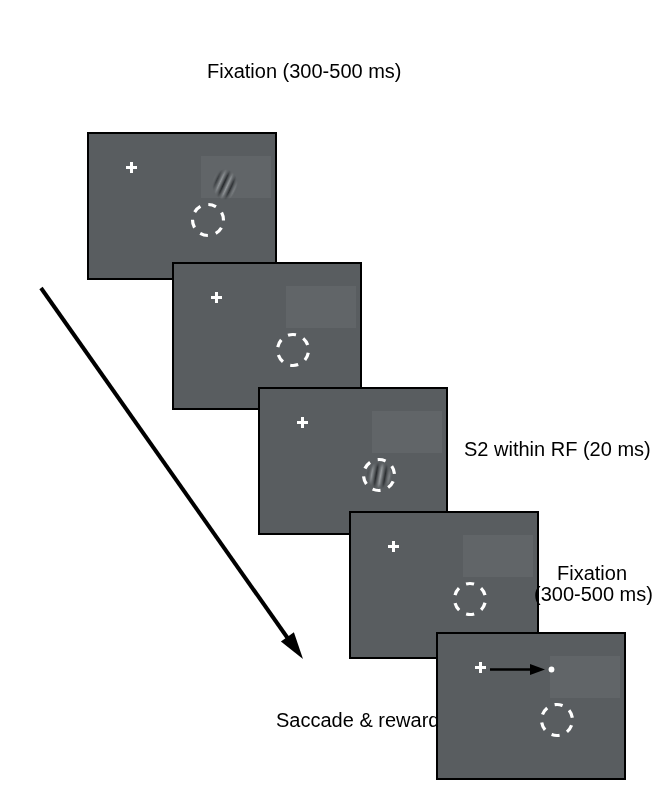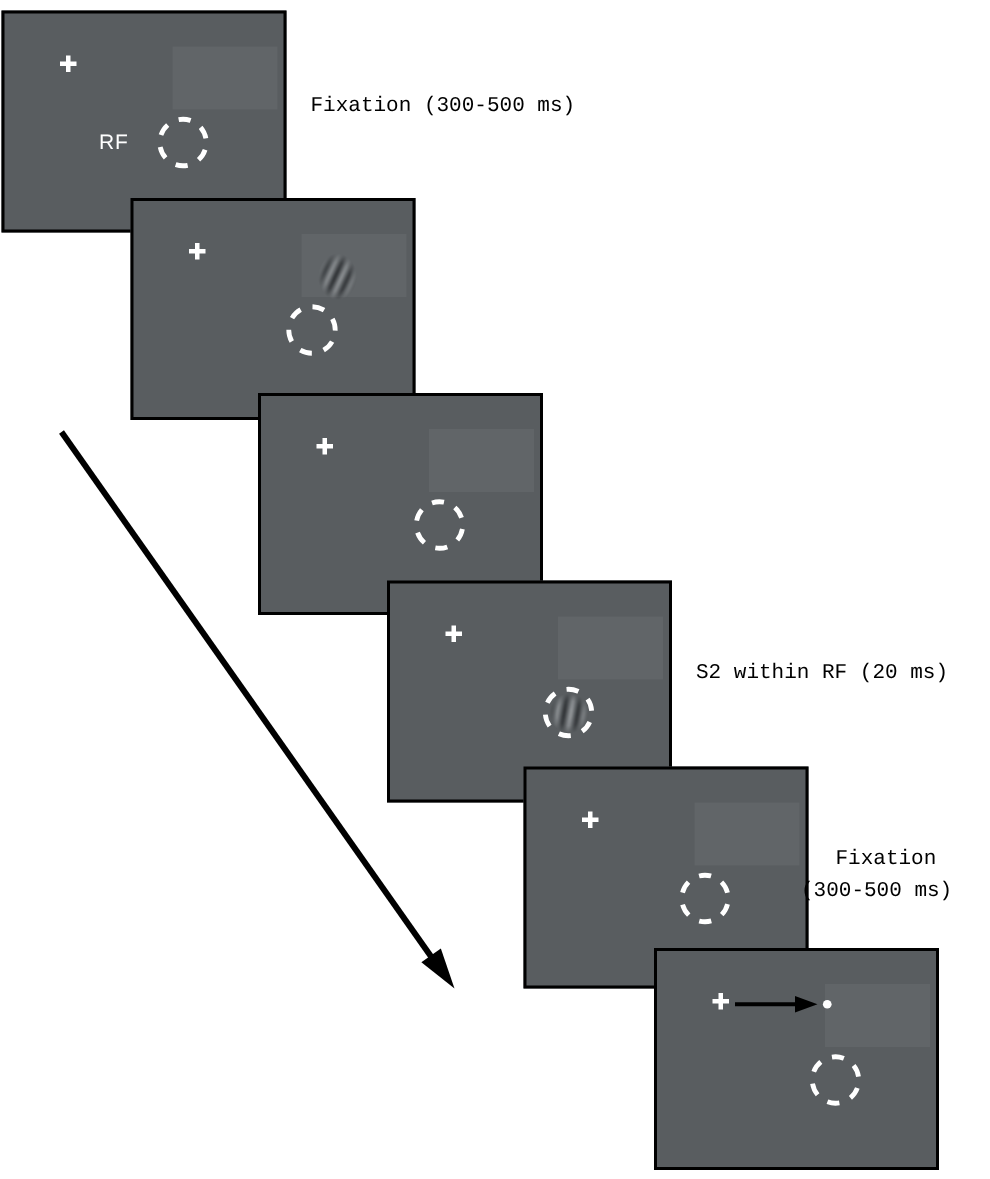--- a/index.html
+++ b/index.html
@@ -54,45 +54,37 @@
     left:118px;top:29px;width:36px;height:43px;
     background:repeating-linear-gradient(115deg,#26292c 0px,#94989b 4px,#26292c 8px);
   }
   .gabor-s2{
     left:101px;top:68px;width:37px;height:37px;
     background:repeating-linear-gradient(100deg,#26292c 0px,#9b9fa2 4.5px,#26292c 9px);
   }
   .saccade-svg{position:absolute;left:0;top:0;}
 
   .caption{
-    position:absolute;color:var(--text);font-size:14px;line-height:21px;white-space:nowrap;font-family:Liberation Mono, monospace;
+    position:absolute;color:var(--text);font-size:20px;line-height:21px;white-space:nowrap;
   }
   .c1{left:207px;top:61px;}
   .c2{left:293px;top:176px;}
   .c3{left:381px;top:309px;}
   .c4{left:464px;top:439px;}
   .c5a{left:557px;top:563px;text-align:center;}
   .c5b{left:534px;top:584px;}
   .c6{left:276px;top:710px;}
 
   .time-arrow{position:absolute;left:0;top:0;pointer-events:none;}
 </style>
 </head>
 <body>
 
 <div id="stage">
 
-  <div class="panel p1">
-    <div class="patch"></div>
-    <div class="cross"></div>
-    <span class="rf-text">RF</span>
-    <svg class="rf-circle" width="40" height="40" viewBox="0 0 40 40">
-      <circle cx="20" cy="20" r="15.5" fill="none" stroke="#ffffff" stroke-width="3.2" stroke-dasharray="8.1 8.1" transform="rotate(18 20 20)"></circle>
-    </svg>
-  </div>
 
   <div class="panel p2">
     <div class="patch"></div>
     <div class="cross"></div>
     <div class="gabor gabor-s1"></div>
     <svg class="rf-circle" width="40" height="40" viewBox="0 0 40 40">
       <circle cx="20" cy="20" r="15.5" fill="none" stroke="#ffffff" stroke-width="3.2" stroke-dasharray="8.1 8.1" transform="rotate(30 20 20)"></circle>
     </svg>
   </div>
 
@@ -131,19 +123,20 @@
     </svg>
     <svg class="rf-circle" width="40" height="40" viewBox="0 0 40 40">
       <circle cx="20" cy="20" r="15.5" fill="none" stroke="#ffffff" stroke-width="3.2" stroke-dasharray="8.1 8.1" transform="rotate(20 20 20)"></circle>
     </svg>
   </div>
 
   <div class="caption c1">Fixation (300-500 ms)</div>
   <div class="caption c4">S2 within RF (20 ms)</div>
   <div class="caption c5a">Fixation</div>
   <div class="caption c5b">(300-500 ms)</div>
+  <div class="caption c6">Saccade &amp; reward</div>
 
   <svg class="time-arrow" width="660" height="786" viewBox="0 0 660 786">
     <line x1="41" y1="288" x2="289" y2="640" stroke="#000000" stroke-width="4"></line>
     <polygon points="303,659 280.9,641.5 293.9,632.3" fill="#000000"></polygon>
   </svg>
 
 </div>
 
 </body></html>

